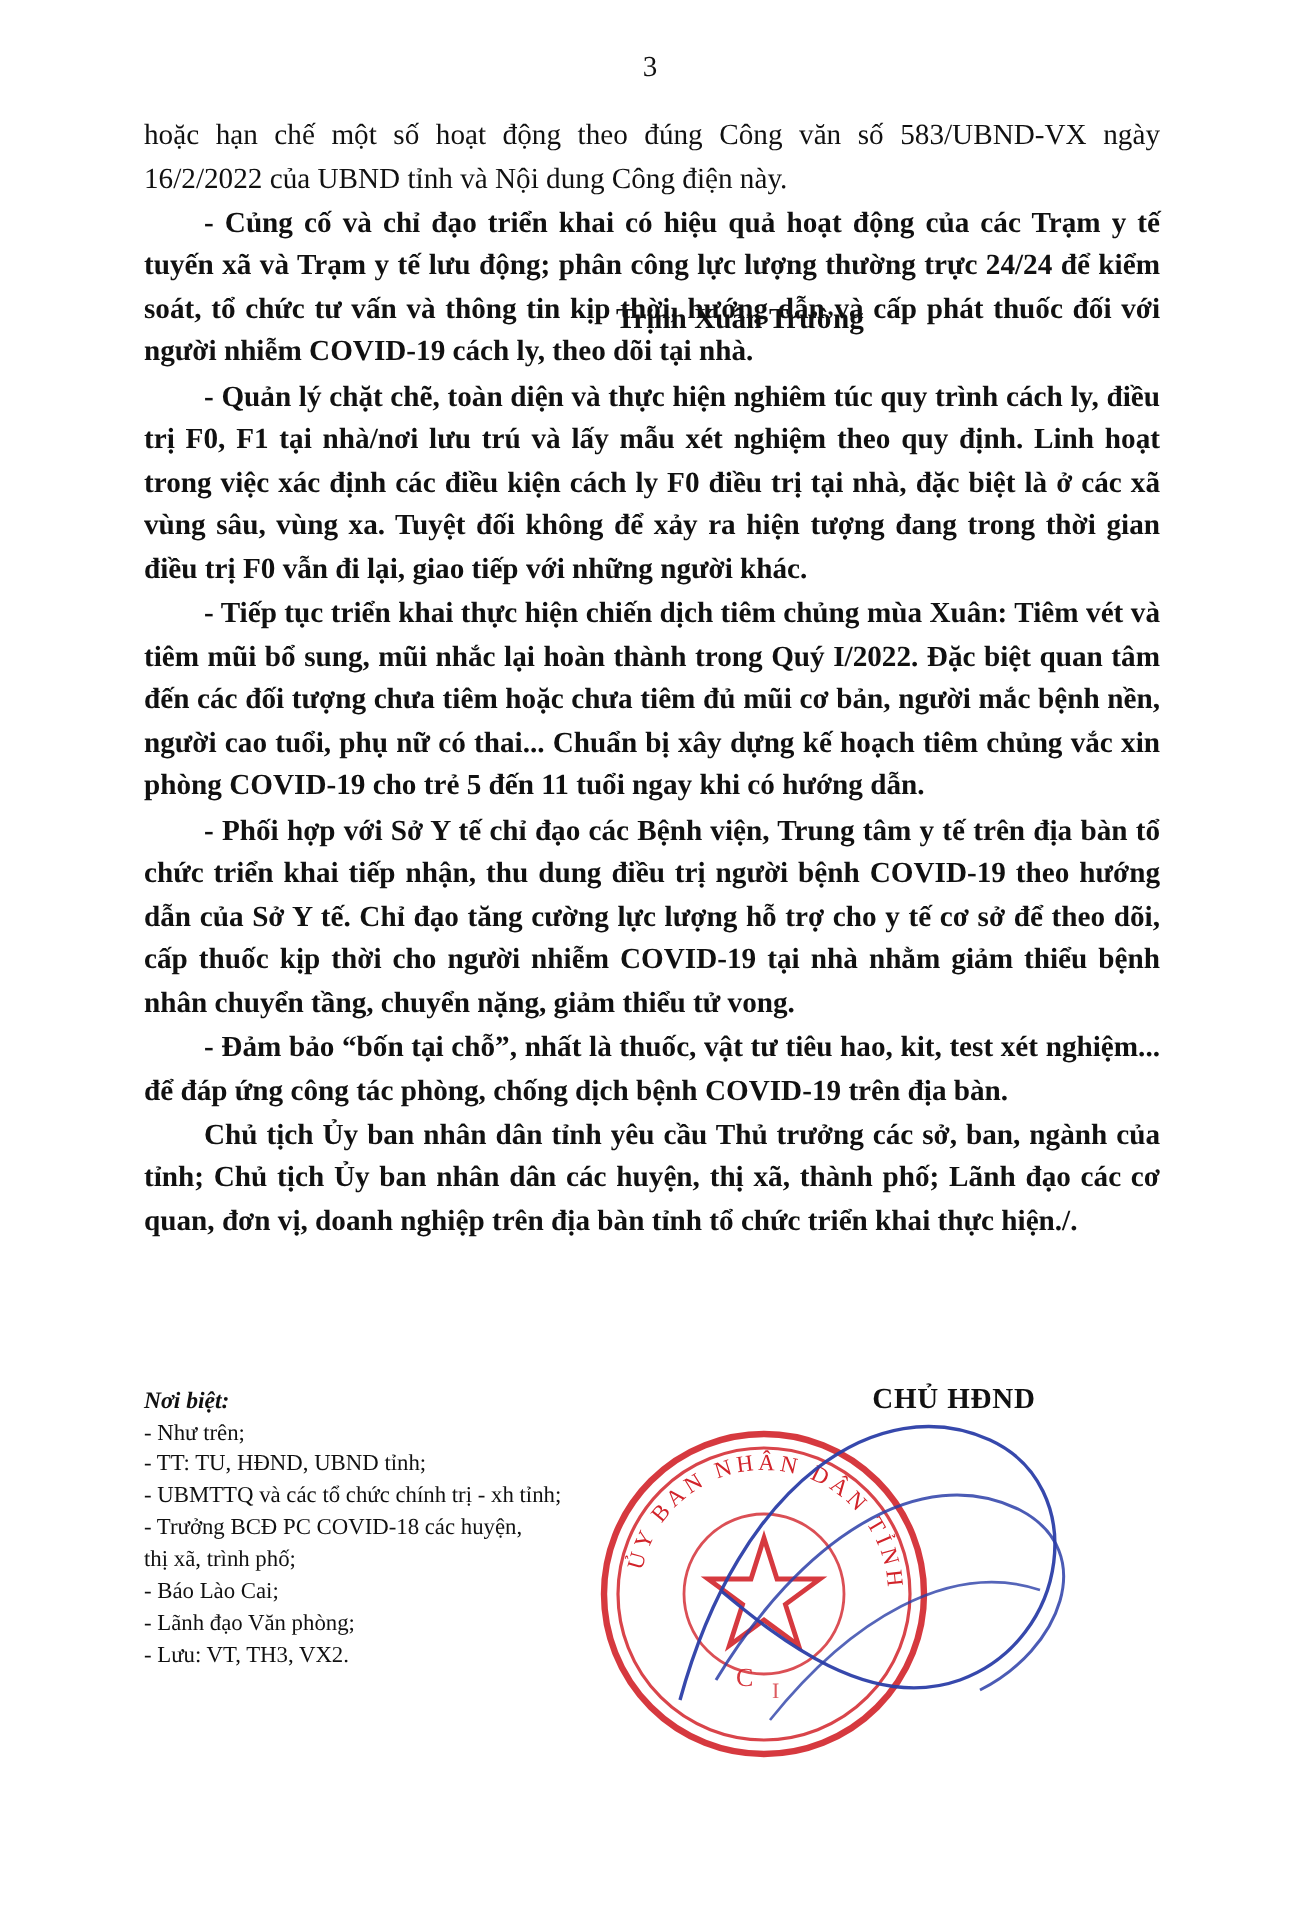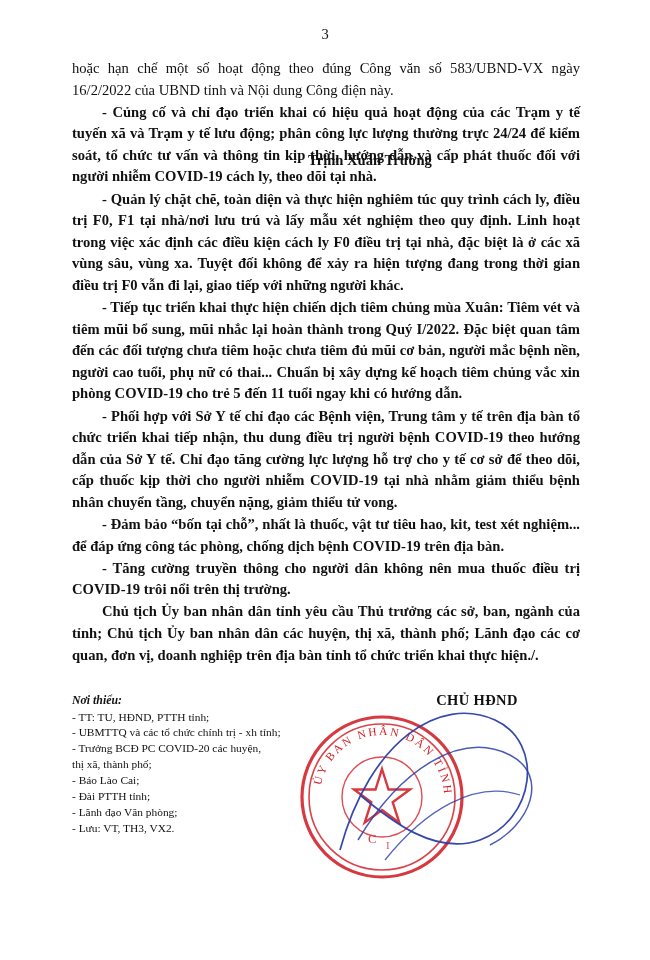--- a/index.html
+++ b/index.html
@@ -119,33 +119,32 @@
 
   <div class="page-number">3</div>
 
   <div class="body-text">
     <p>hoặc hạn chế một số hoạt động theo đúng Công văn số 583/UBND-VX ngày 16/2/2022 của UBND tỉnh và Nội dung Công điện này.</p>
     <p class="indent">- Củng cố và chỉ đạo triển khai có hiệu quả hoạt động của các Trạm y tế tuyến xã và Trạm y tế lưu động; phân công lực lượng thường trực 24/24 để kiểm soát, tổ chức tư vấn và thông tin kịp thời, hướng dẫn và cấp phát thuốc đối với người nhiễm COVID-19 cách ly, theo dõi tại nhà.</p>
     <p class="indent">- Quản lý chặt chẽ, toàn diện và thực hiện nghiêm túc quy trình cách ly, điều trị F0, F1 tại nhà/nơi lưu trú và lấy mẫu xét nghiệm theo quy định. Linh hoạt trong việc xác định các điều kiện cách ly F0 điều trị tại nhà, đặc biệt là ở các xã vùng sâu, vùng xa. Tuyệt đối không để xảy ra hiện tượng đang trong thời gian điều trị F0 vẫn đi lại, giao tiếp với những người khác.</p>
     <p class="indent">- Tiếp tục triển khai thực hiện chiến dịch tiêm chủng mùa Xuân: Tiêm vét và tiêm mũi bổ sung, mũi nhắc lại hoàn thành trong Quý I/2022. Đặc biệt quan tâm đến các đối tượng chưa tiêm hoặc chưa tiêm đủ mũi cơ bản, người mắc bệnh nền, người cao tuổi, phụ nữ có thai... Chuẩn bị xây dựng kế hoạch tiêm chủng vắc xin phòng COVID-19 cho trẻ 5 đến 11 tuổi ngay khi có hướng dẫn.</p>
     <p class="indent">- Phối hợp với Sở Y tế chỉ đạo các Bệnh viện, Trung tâm y tế trên địa bàn tổ chức triển khai tiếp nhận, thu dung điều trị người bệnh COVID-19 theo hướng dẫn của Sở Y tế. Chỉ đạo tăng cường lực lượng hỗ trợ cho y tế cơ sở để theo dõi, cấp thuốc kịp thời cho người nhiễm COVID-19 tại nhà nhằm giảm thiểu bệnh nhân chuyển tầng, chuyển nặng, giảm thiểu tử vong.</p>
     <p class="indent">- Đảm bảo “bốn tại chỗ”, nhất là thuốc, vật tư tiêu hao, kit, test xét nghiệm... để đáp ứng công tác phòng, chống dịch bệnh COVID-19 trên địa bàn.</p>
-    <p class="indent">- Tăng cường truyền thông cho người dân không nên mua thuốc điều trị COVID-19 trôi nổi trên thị trường.</p>
     <p class="indent">Chủ tịch Ủy ban nhân dân tỉnh yêu cầu Thủ trưởng các sở, ban, ngành của tỉnh; Chủ tịch Ủy ban nhân dân các huyện, thị xã, thành phố; Lãnh đạo các cơ quan, đơn vị, doanh nghiệp trên địa bàn tỉnh tổ chức triển khai thực hiện./.</p>
   </div>
 
   <div class="footer-zone">
     <div class="recipients">
-      <div class="title">Nơi thiểu:</div>
-      <div class="item">- TT: TU, HĐND, PTTH tỉnh;</div>
+      <div class="title">Nơi biệt:</div>
+      <div class="item">- Như trên;</div>
+      <div class="item">- TT: TU, HĐND, UBND tỉnh;</div>
       <div class="item">- UBMTTQ và các tổ chức chính trị - xh tỉnh;</div>
-      <div class="item">- Trưởng BCĐ PC COVID-20 các huyện,</div>
-      <div class="item">thị xã, thành phố;</div>
+      <div class="item">- Trưởng BCĐ PC COVID-18 các huyện,</div>
+      <div class="item">thị xã, trình phố;</div>
       <div class="item">- Báo Lào Cai;</div>
-      <div class="item">- Đài PTTH tỉnh;</div>
       <div class="item">- Lãnh đạo Văn phòng;</div>
       <div class="item">- Lưu: VT, TH3, VX2.</div>
     </div>
 
     <div class="signature">
       <div class="sig-title">CHỦ HĐND</div>
     </div>
   </div>
 
   <div class="seal">

